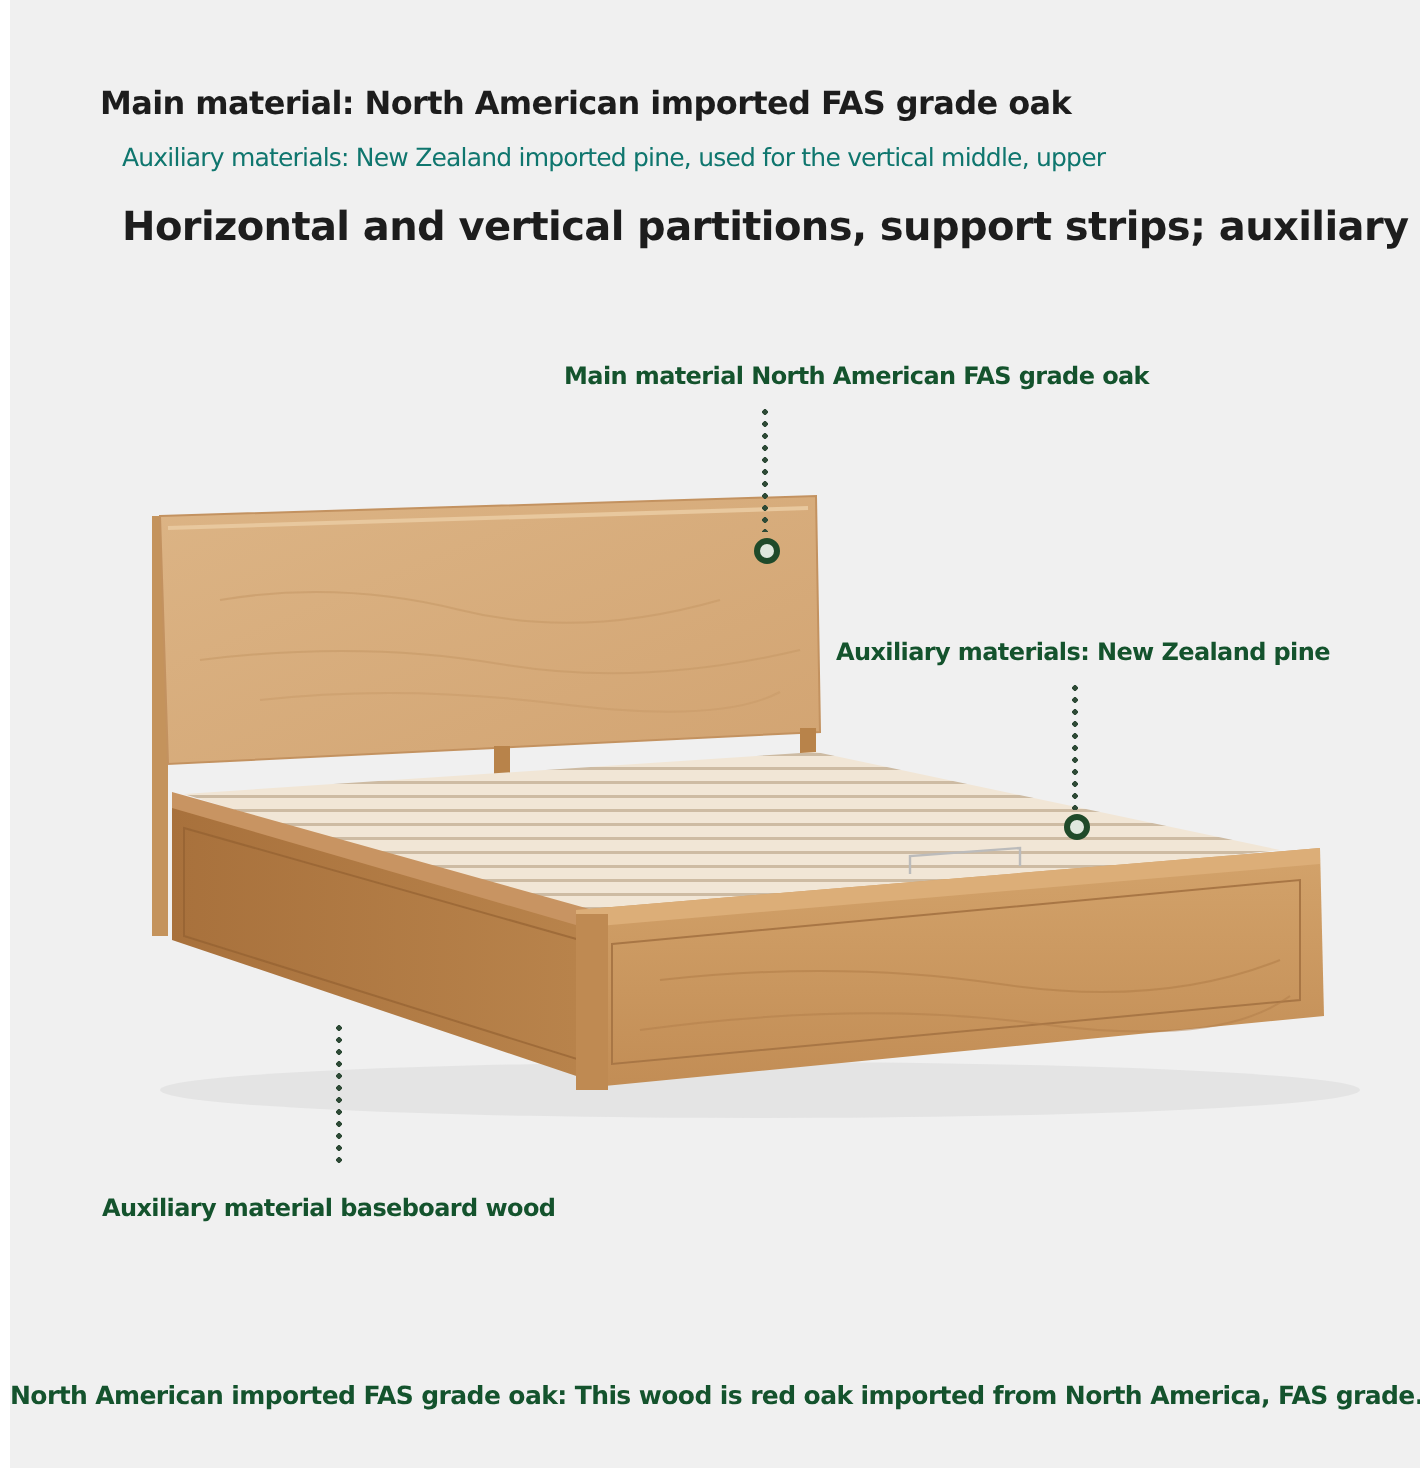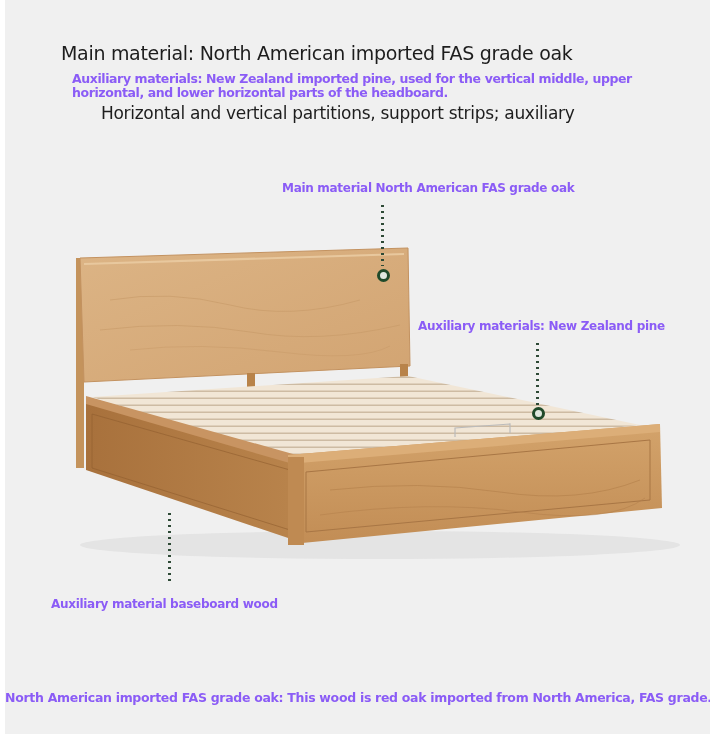--- a/index.html
+++ b/index.html
@@ -1,36 +1,35 @@
 <!DOCTYPE html>
 <html><head>
 <meta charset="utf-8">
 <style>
   html, body { margin:0; padding:0; }
   body { width:710px; height:734px; background:#ffffff; position:relative; overflow:hidden;
          font-family:"Liberation Sans", "DejaVu Sans", sans-serif; }
   .panel { position:absolute; left:5px; top:0; width:705px; height:734px; background:#f0f0f0; }
   .t { position:absolute; color:#1d1d1d; white-space:nowrap; font-family:"DejaVu Sans", sans-serif; }
-  .h1 { left:61px; top:42px; font-size:19px; font-weight:normal; letter-spacing:-0.3px; }
-  .h2 { left:72px; top:72px; font-size:12.5px; font-weight:bold; line-height:14px; letter-spacing:-0.4px; color:#8b5cf6; }
-  .h3 { left:61px; top:103px; font-size:17px; font-weight:normal; line-height:21px; letter-spacing:-0.3px;margin-left:40px; }
-  .lbl { font-size:12px; font-weight:bold; letter-spacing:-0.3px; color:#8b5cf6; }
+  .h1 { left:50px; top:42px; font-size:16px; font-weight:bold; letter-spacing:-0.3px; }
+  .h2 { left:61px; top:72px; font-size:12.5px; font-weight:normal; line-height:14px; letter-spacing:-0.4px; color:#0f766e; }
+  .h3 { left:61px; top:103px; font-size:20px; font-weight:bold; line-height:21px; letter-spacing:-0.3px; }
+  .lbl { font-size:12px; font-weight:bold; letter-spacing:-0.3px; color:#14532d; }
   .dots { position:absolute; width:3px; background-image:radial-gradient(circle, #2e4a36 1.3px, transparent 1.5px); background-size:3px 6px; background-repeat:repeat-y; }
   .ring { position:absolute; width:7px; height:7px; border:3px solid #1f4a2a; border-radius:50%; background:#dfe8df; }
   svg { position:absolute; left:0; top:0; }
 </style>
 </head>
 <body>
 
 <div class="panel"></div>
 
 <div class="t h1">Main material: North American imported FAS grade oak</div>
 <div class="t h2">
   <div>Auxiliary materials: New Zealand imported pine, used for the vertical middle, upper</div>
-  <div>horizontal, and lower horizontal parts of the headboard.</div>
 </div>
 <div class="t h3">
   <div>Horizontal and vertical partitions, support strips; auxiliary</div>
 </div>
 
 <svg width="710" height="734">
   <defs>
     <linearGradient id="hb" x1="0" y1="0" x2="1" y2="1">
       <stop offset="0" stop-color="#dcb485"></stop>
       <stop offset="1" stop-color="#d2a472"></stop>

